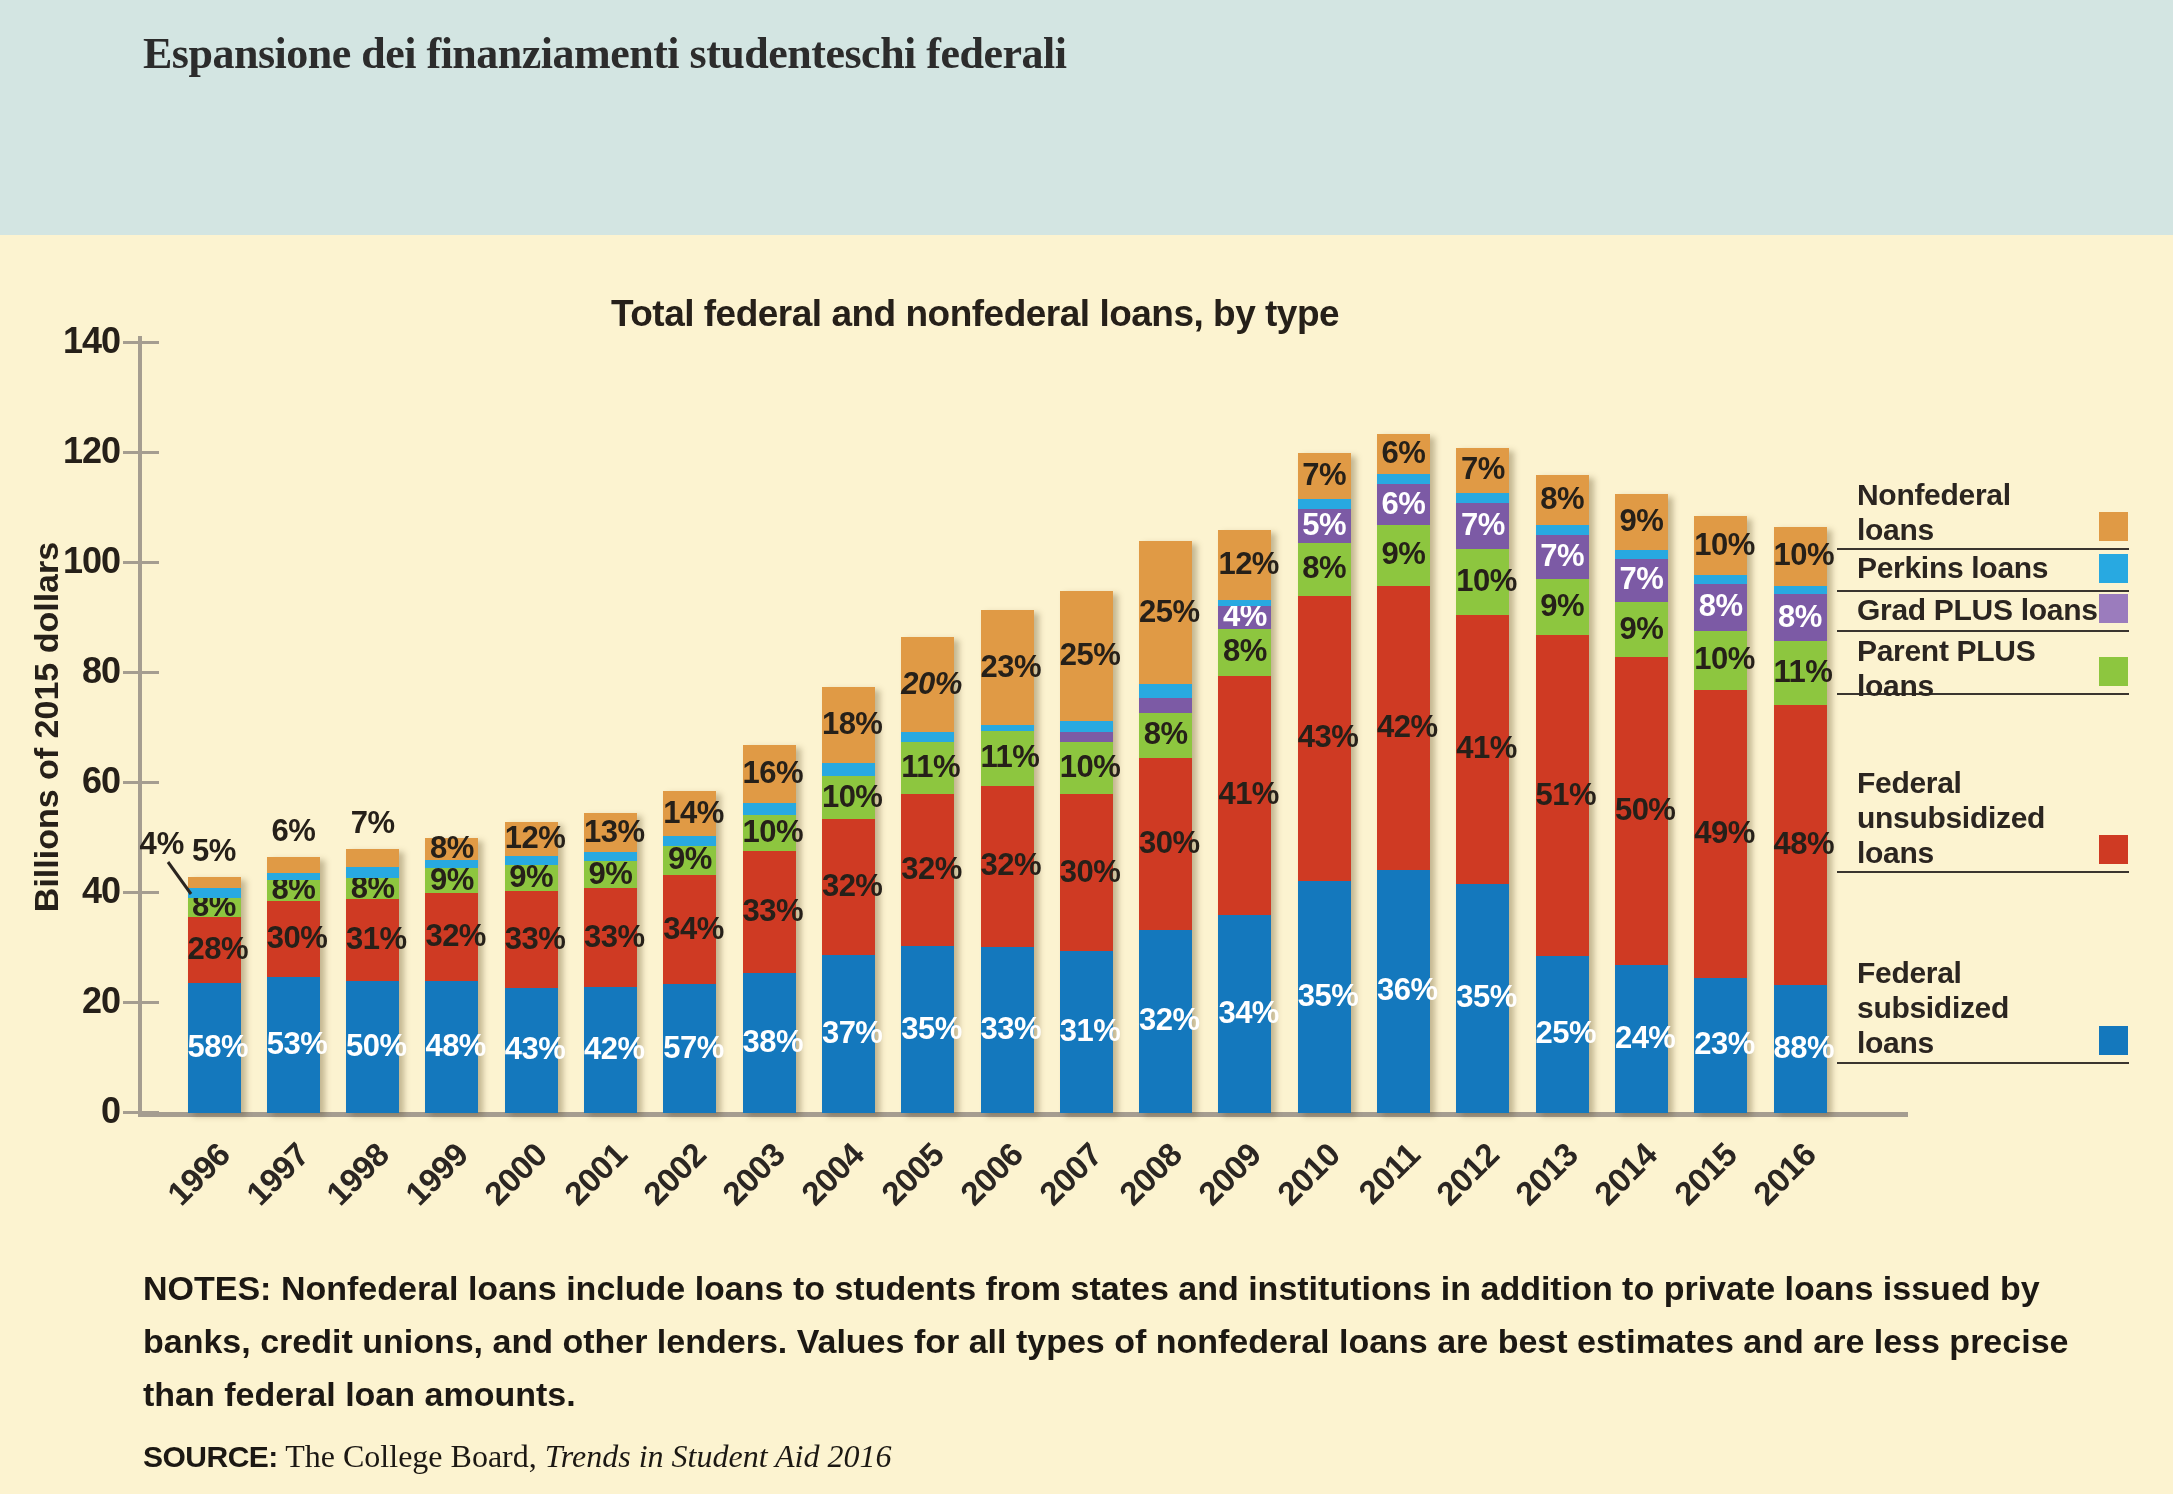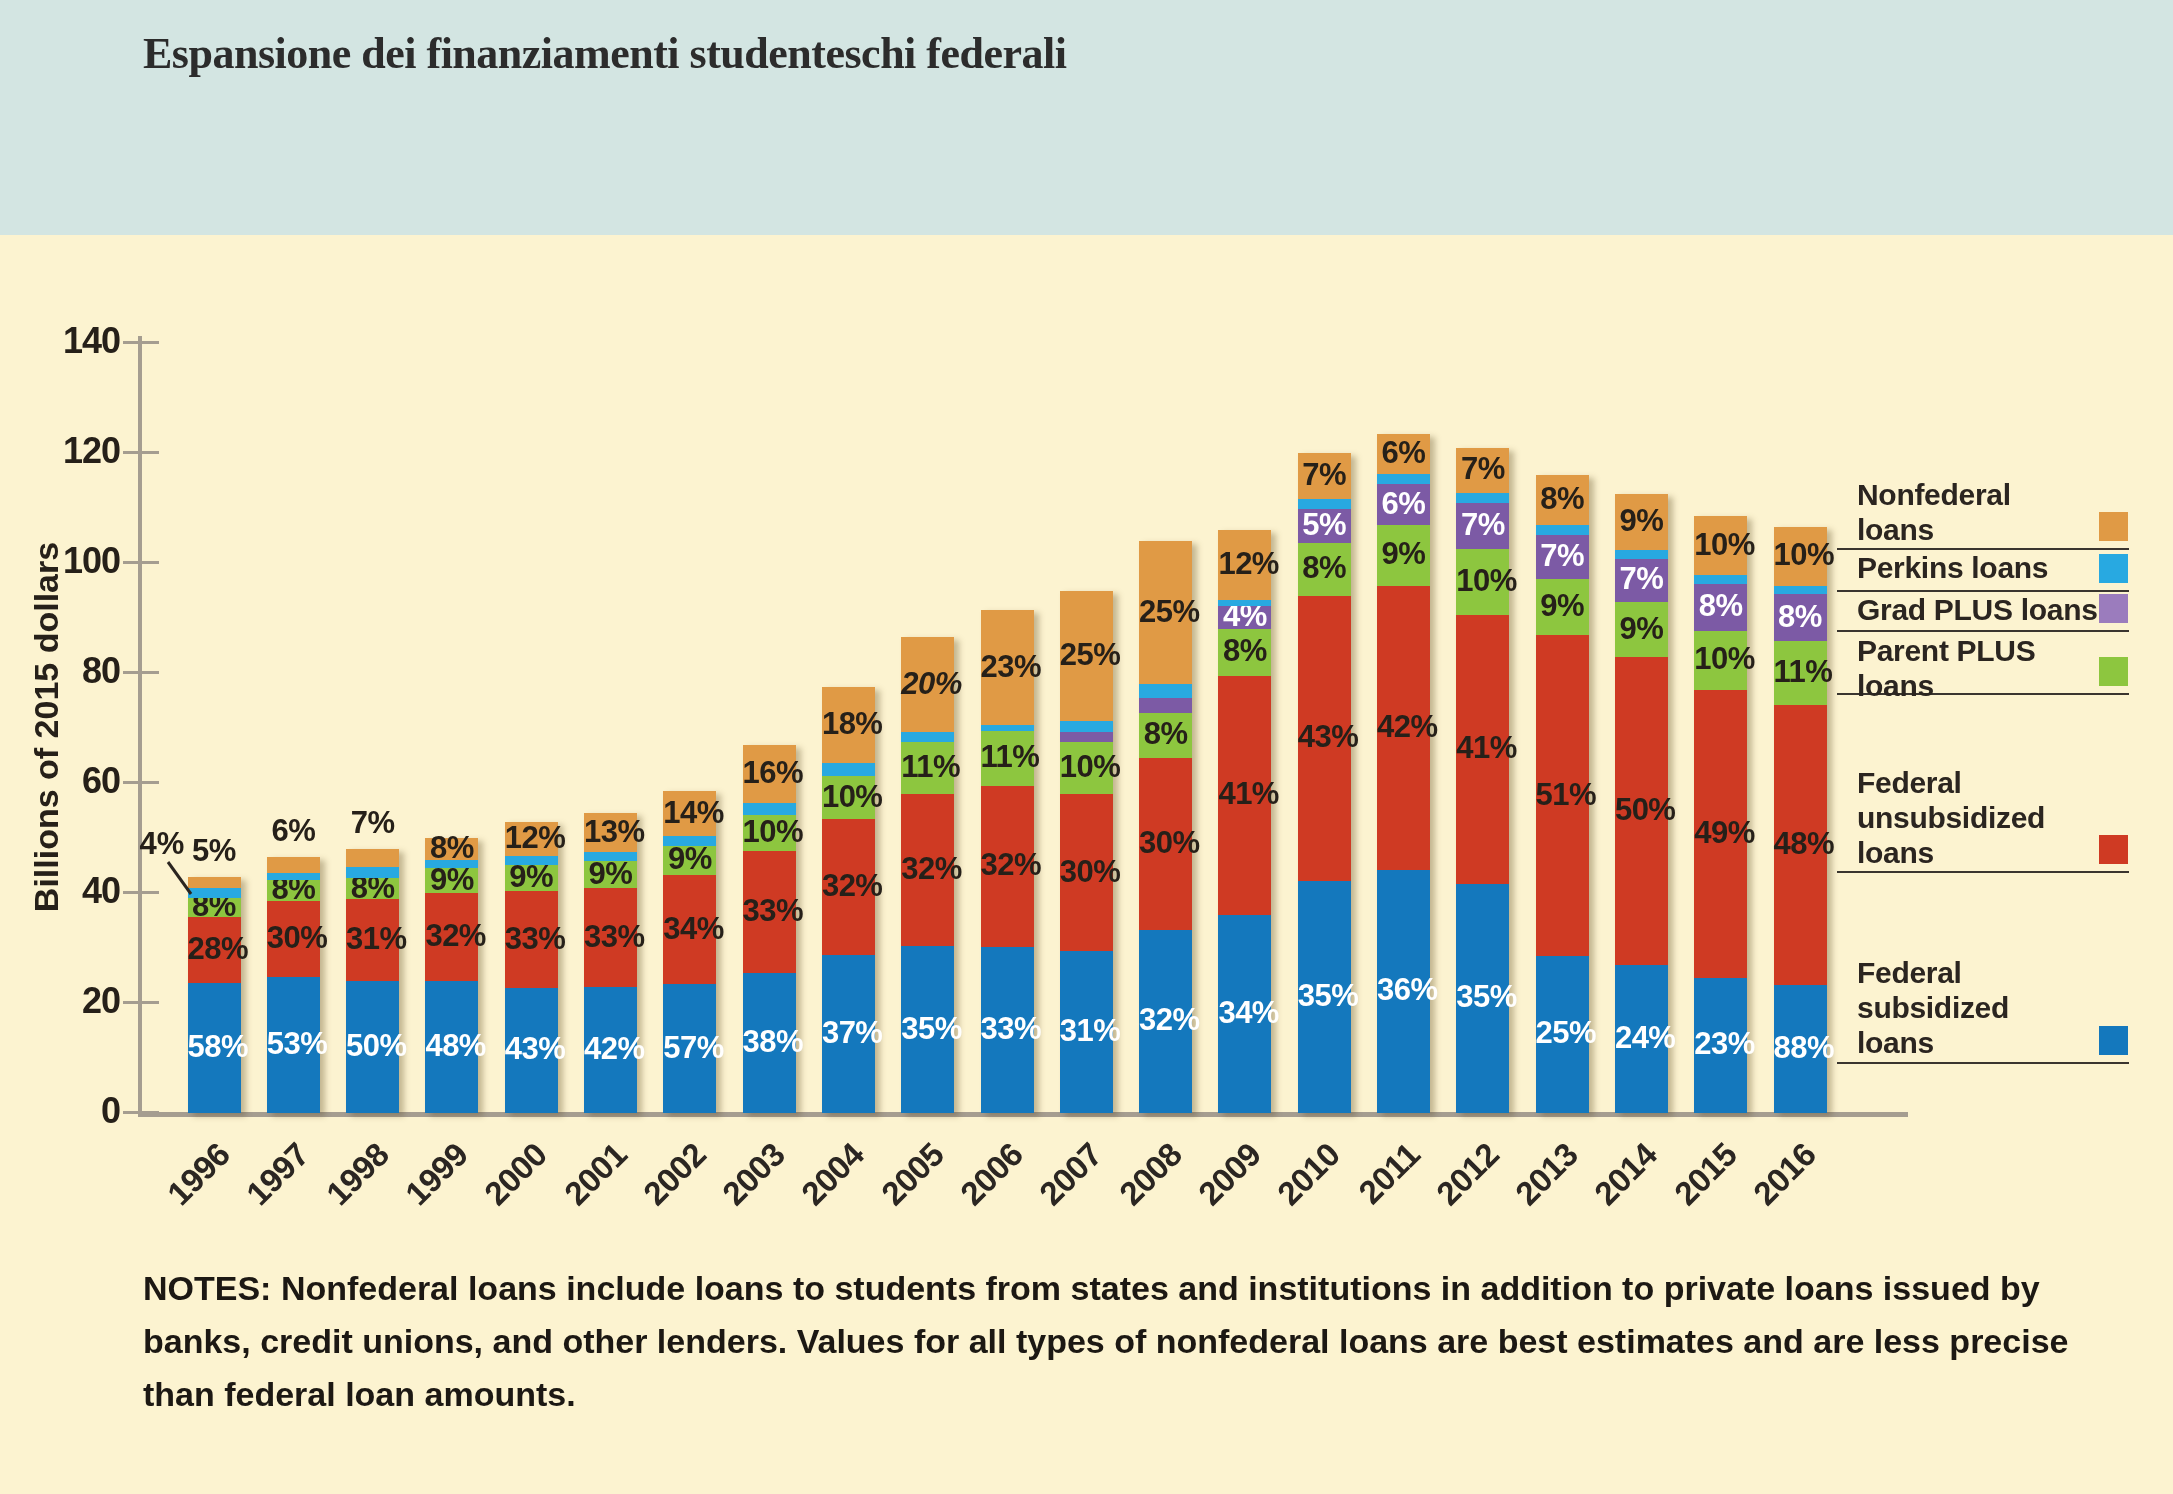--- a/index.html
+++ b/index.html
@@ -42,20 +42,21 @@
   .source .src-work{font-family:"Liberation Serif",serif;font-style:italic;}
 </style>
 </head>
 <body>
 
 <div class="page">
   <div class="header">
     <div class="hd-title">Espansione dei finanziamenti studenteschi federali</div>
   </div>
 
+  <div class="chart-title">Total federal and nonfederal loans, by type</div>
   <div class="y-label">Billions of 2015 dollars</div>
 
   <div class="axis-v"></div>
   <div class="axis-base"></div>
 
   <div id="plot">
       <div class="tick-line" style="left: 123px; top: 1111px;"></div>
       <div class="tick-label" style="left: 20px; top: 1090px;">0</div>
       <div class="tick-line" style="left: 123px; top: 1001px;"></div>
       <div class="tick-label" style="left: 20px; top: 980px;">20</div>
@@ -377,13 +378,16 @@
 
   <div class="callout-text">4%</div>
   <svg class="callout-svg" width="44" height="48">
     <line x1="8" y1="6" x2="31" y2="38" stroke="#2b2520" stroke-width="3"></line>
   </svg>
 
   <div class="notes">NOTES: Nonfederal loans include loans to students from states and institutions in addition to private loans issued by
 banks, credit unions, and other lenders. Values for all types of nonfederal loans are best estimates and are less precise
 than federal loan amounts.</div>
 
+  <div class="source">
+    <span class="src-label">SOURCE:</span><span class="src-pub"> The College Board, </span><span class="src-work">Trends in Student Aid 2016</span>
+  </div>
 </div>
 
 </body></html>

